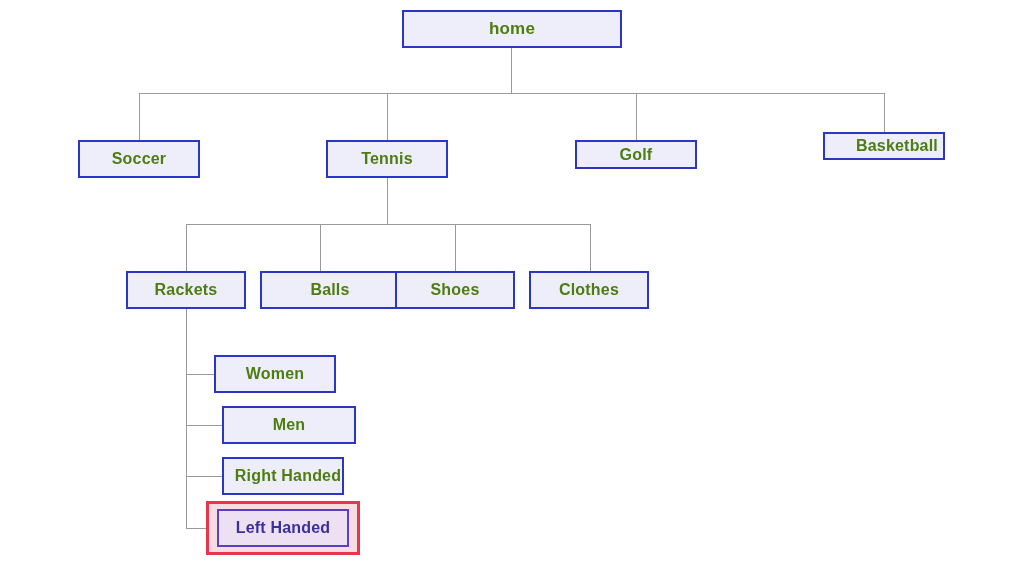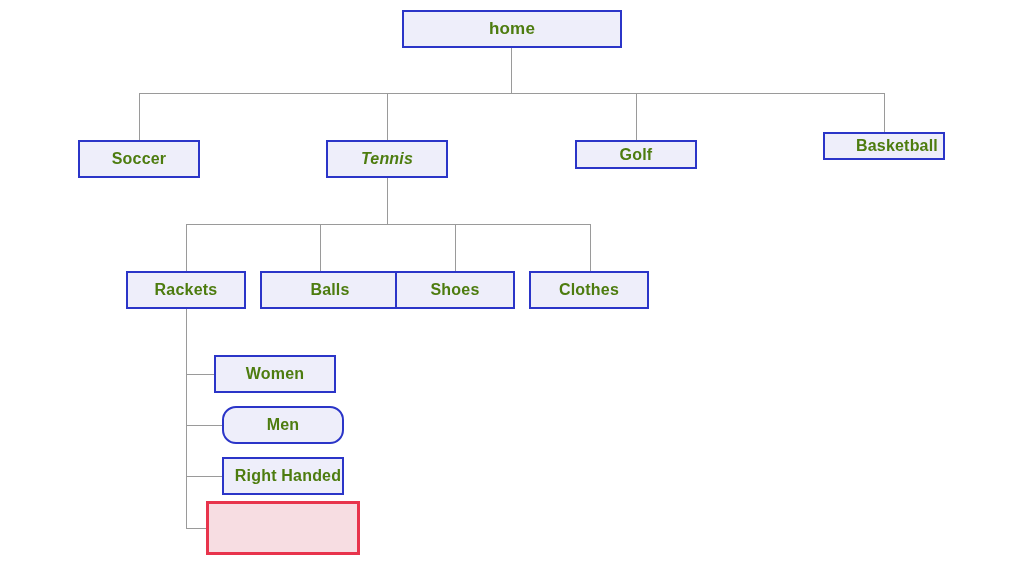--- a/index.html
+++ b/index.html
@@ -79,28 +79,29 @@
 
   <div class="line v" style="left:186px; top:309px; height:219px;"></div>
   <div class="line h" style="left:186px; top:374px; width:36px;"></div>
   <div class="line h" style="left:186px; top:425px; width:36px;"></div>
   <div class="line h" style="left:186px; top:476px; width:36px;"></div>
   <div class="line h" style="left:186px; top:528px; width:36px;"></div>
 
   <div class="node root" style="left:402px; top:10px; width:220px; height:38px;">home</div>
 
   <div class="node" style="left:78px; top:140px; width:122px; height:38px;">Soccer</div>
-  <div class="node" style="left:326px; top:140px; width:122px; height:38px;font-style:italic;">Tennis</div>
+  <div class="node" style="left:326px; top:140px; width:122px; height:38px;">Tennis</div>
   <div class="node" style="left:575px; top:140px; width:122px; height:29px;">Golf</div>
   <div class="node" style="left:823px; top:132px; width:122px; height:28px;padding-left:26px;">Basketball</div>
 
   <div class="node" style="left:126px; top:271px; width:120px; height:38px;">Rackets</div>
   <div class="node" style="left:260px; top:271px; width:140px; height:38px;">Balls</div>
   <div class="node" style="left:395px; top:271px; width:120px; height:38px;">Shoes</div>
   <div class="node" style="left:529px; top:271px; width:120px; height:38px;">Clothes</div>
 
   <div class="node" style="left:214px; top:355px; width:122px; height:38px;">Women</div>
-  <div class="node" style="left:222px; top:406px; width:122px; height:38px;border-radius:14px;">Men</div>
+  <div class="node" style="left:222px; top:406px; width:134px; height:38px;">Men</div>
   <div class="node" style="left:222px; top:457px; width:122px; height:38px;padding-left:10px;">Right Handed</div>
 
   <div class="highlight-frame" style="left:206px; top:501px; width:154px; height:54px;"></div>
+  <div class="node highlighted" style="left:217px; top:509px; width:132px; height:38px;">Left Handed</div>
 
 </div>
 
 </body></html>

